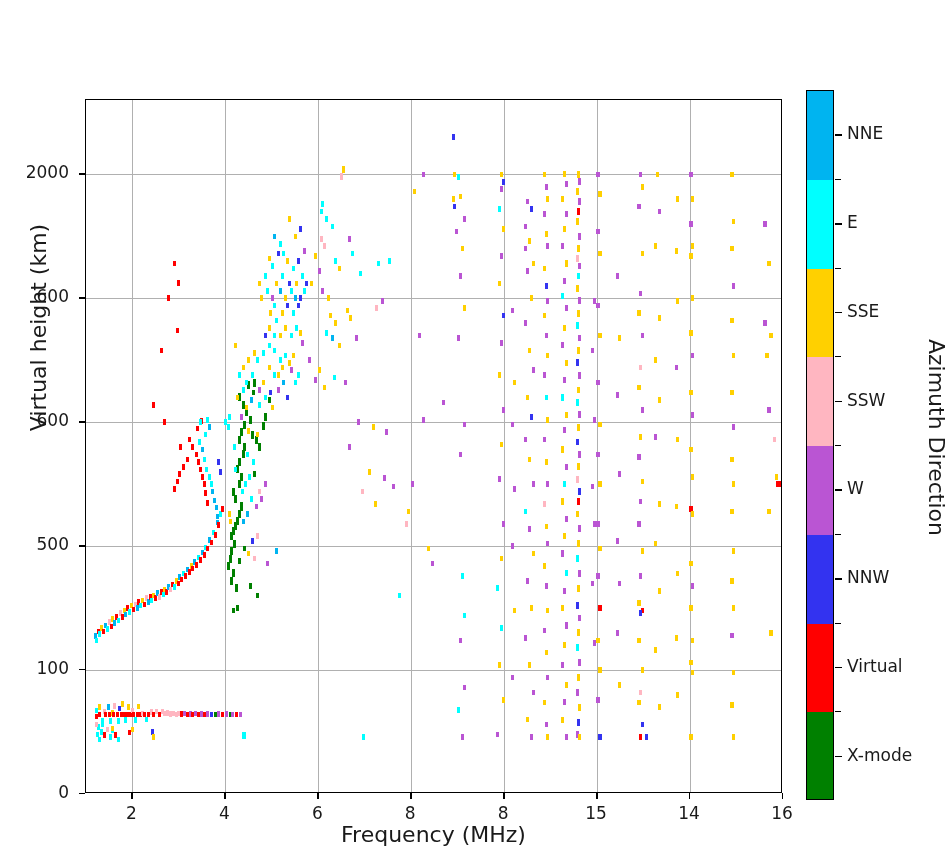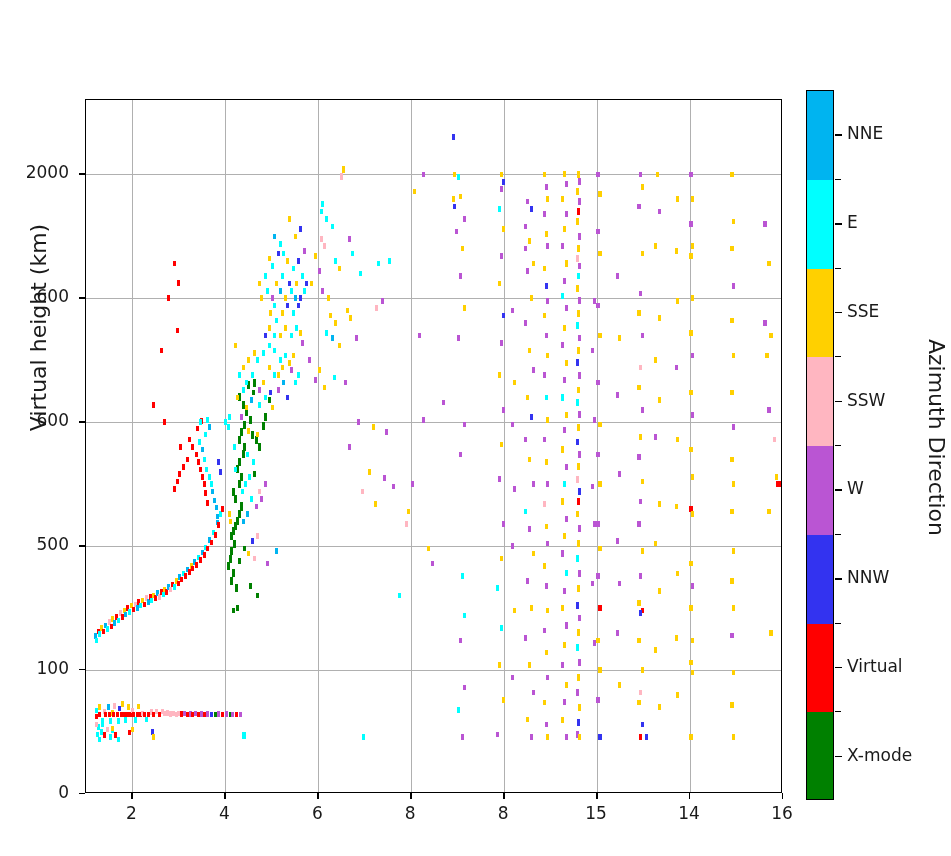--- a/index.html
+++ b/index.html
@@ -780,20 +780,21 @@
         <div class="pt" style="left: 341.424px; top: 445.833px; width: 3px; height: 5.57679px; background: rgb(255, 208, 0);"></div>
         <div class="pt" style="left: 345.141px; top: 460.704px; width: 3px; height: 5.57679px; background: rgb(186, 85, 211);"></div>
         <div class="pt" style="left: 335.848px; top: 316.947px; width: 3px; height: 5.57679px; background: rgb(186, 85, 211);"></div>
         <div class="pt" style="left: 356.293px; top: 299.597px; width: 3px; height: 5.57679px; background: rgb(186, 85, 211);"></div>
       </div>
   </div>
 
   <div id="axis-x"></div>
   <div id="axis-y"></div>
 
+  <div id="xtitle">Frequency (MHz)</div>
   <div id="ytitle">Virtual height (km)</div>
 
   <div id="cbar">
       <div class="cseg" style="height: 88.75px; background: rgb(0, 180, 240);"></div>
       <div class="cseg" style="height: 88.75px; background: rgb(0, 255, 255);"></div>
       <div class="cseg" style="height: 88.75px; background: rgb(255, 208, 0);"></div>
       <div class="cseg" style="height: 88.75px; background: rgb(255, 182, 193);"></div>
       <div class="cseg" style="height: 88.75px; background: rgb(186, 85, 211);"></div>
       <div class="cseg" style="height: 88.75px; background: rgb(51, 51, 240);"></div>
       <div class="cseg" style="height: 88.75px; background: rgb(255, 0, 0);"></div>

